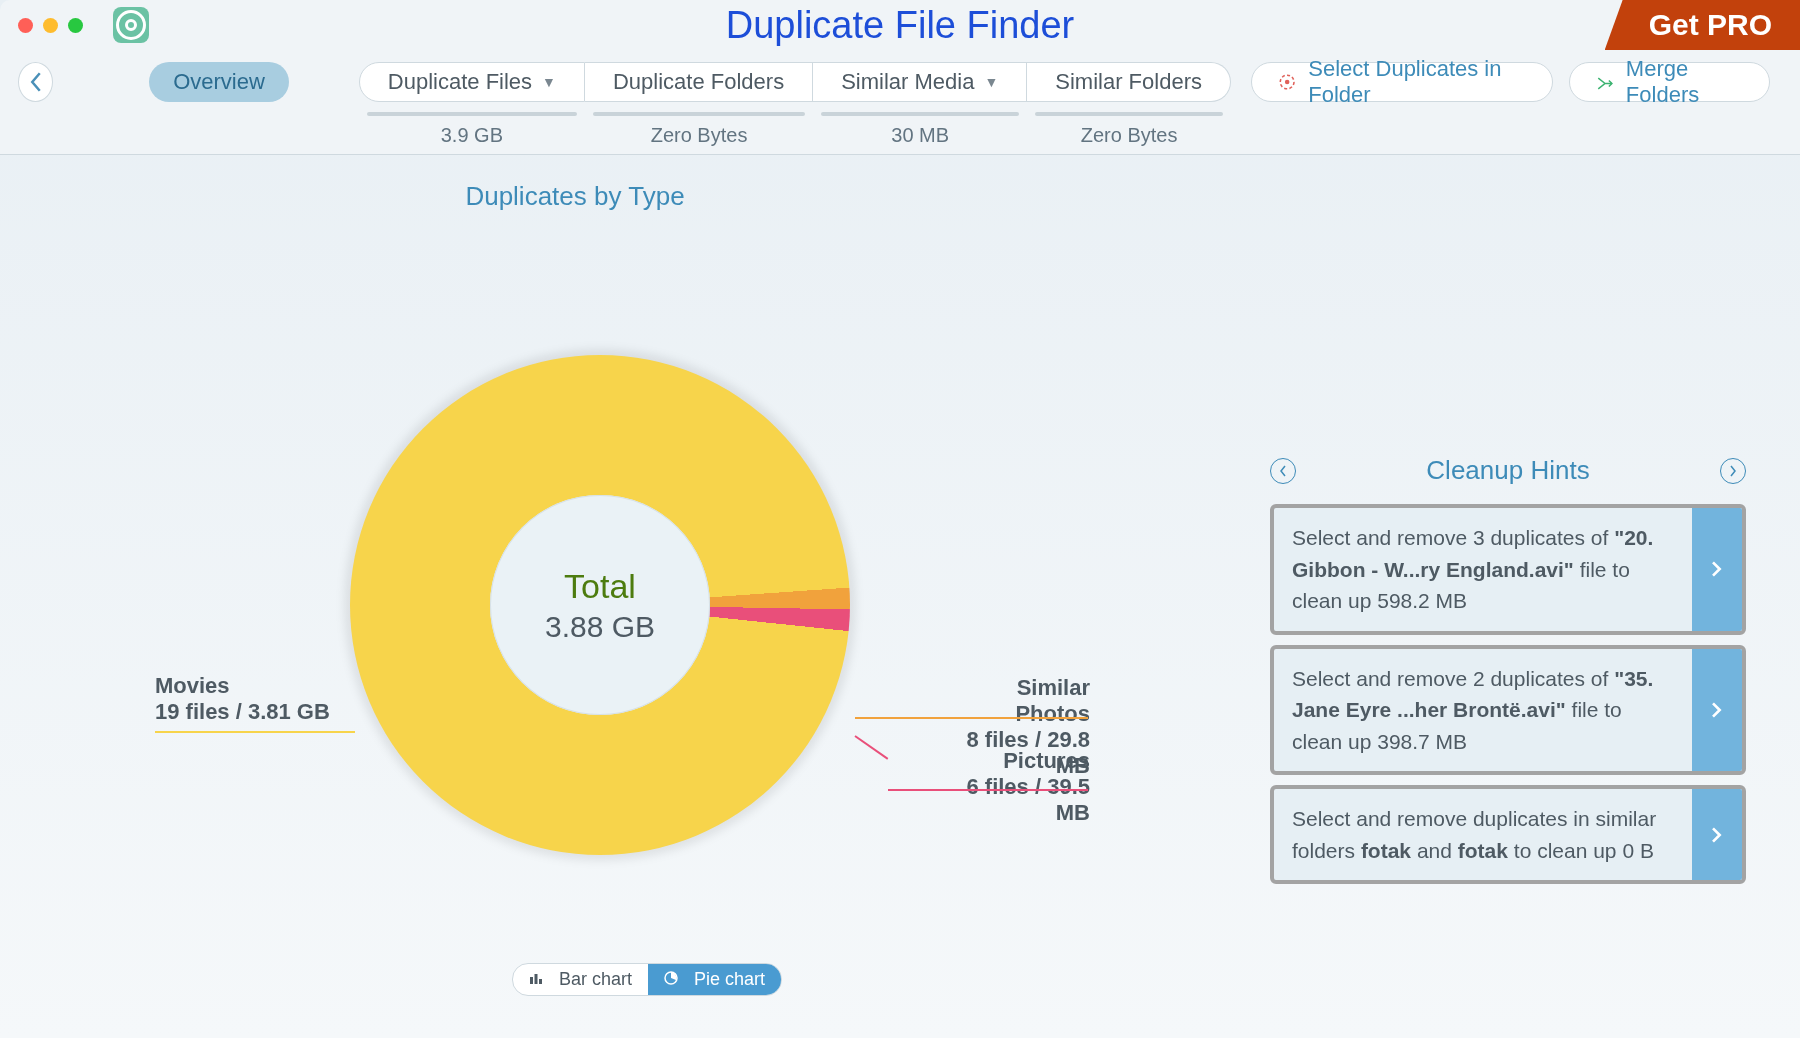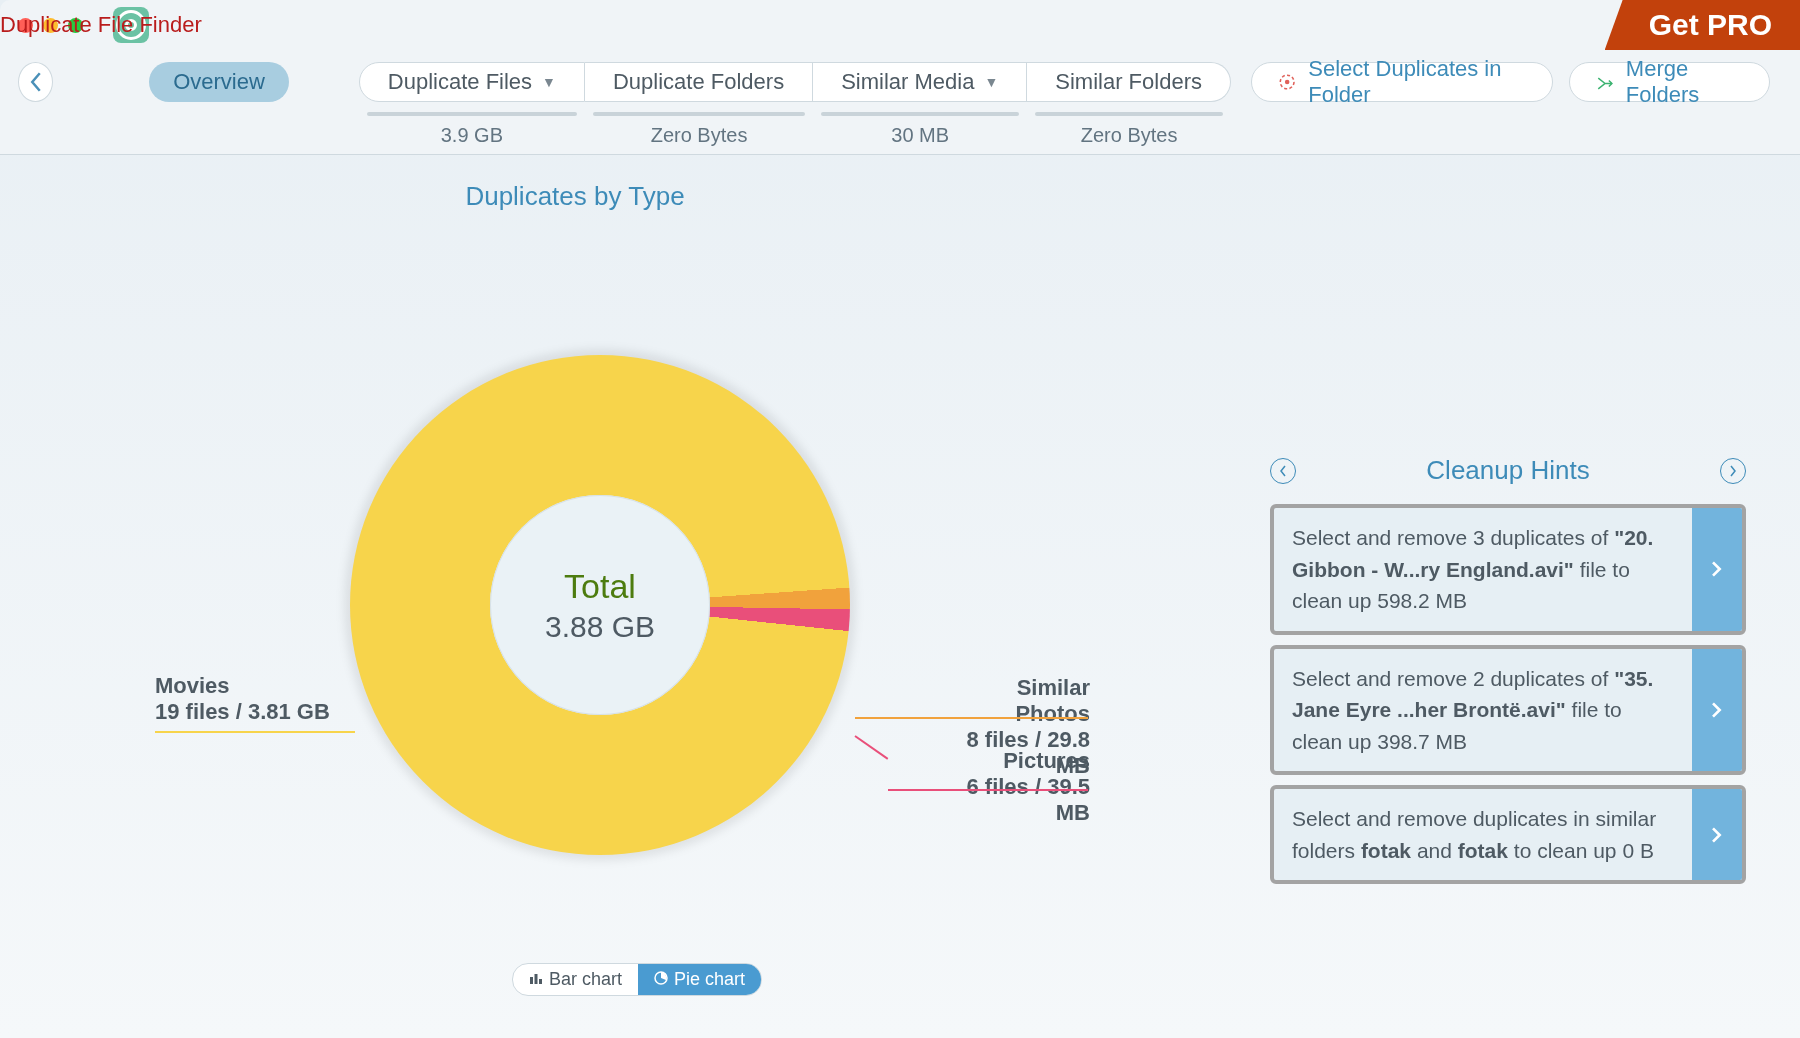--- a/index.html
+++ b/index.html
@@ -24,22 +24,22 @@
 .traffic-lights { display: flex; gap: 10px; margin-left: 18px; }
 .tl { width: 15px; height: 15px; border-radius: 50%; }
 .tl.red { background:#ff5f57; } .tl.yellow { background:#febc2e; } .tl.green { background:#28c840; }
 
 .app-icon {
   width: 36px; height: 36px; margin-left: 30px;
   background: #6bc2a4; border-radius: 8px;
   display:flex;align-items:center;justify-content:center;
 }
 .title {
-  position:absolute; left:0; right:0; text-align:left;
-  font-size: 22px; font-weight: 500; color:#b91c1c; pointer-events:none;
+  position:absolute; left:0; right:0; text-align:center;
+  font-size: 38px; font-weight: 500; color:#1d4ed8; pointer-events:none;
 }
 .get-pro {
   position:absolute; right:0; top:0;
   background:#c2410c; color:#fff; font-size:30px; font-weight:600;
   padding: 8px 28px 8px 44px;
   clip-path: polygon(18px 0, 100% 0, 100% 100%, 0 100%);
 }
 
 
 .toolbar {
@@ -124,21 +124,21 @@
 .conn.c2 { left:855px; top:580px; width:40px; background:#e94f7a; transform-origin:left;transform:rotate(35deg);}
 .conn.c2b { left:888px; top:634px; width:200px; height:2px; background:#e94f7a;}
 .conn.c1b { left:940px; top:562px; width:148px; height:2px; background:#f1a23c;}
 .conn.cm { left:155px; top:576px; width:200px; height:2px; background:#f7d44b;}
 
 .chart-toggle {
   position:absolute; left:512px; bottom:42px;
   display:flex;border:1px solid #cfd9df;border-radius:16px;overflow:hidden;
   background:#fff;font-size:18px;
 }
-.ct-item{padding:5px 16px;display:flex;align-items:center;gap:6px;color:#4e5a63;}
+.ct-item{padding:5px 16px;display:flex;align-items:center;gap:16px;color:#4e5a63;}
 .ct-item.active{background:#4a9bd1;color:#fff;}
 
 
 .right { width:530px;padding-top:300px;padding-right:54px; }
 .hints-header{display:flex;align-items:center;justify-content:space-between;margin-bottom:18px;}
 .hints-title{font-size:26px;color:#3d8bb8;text-align:center;flex:1;}
 .nav-circle{width:26px;height:26px;border:1.5px solid #3d8bb8;border-radius:50%;
   display:flex;align-items:center;justify-content:center;color:#3d8bb8;font-size:16px;}
 .hint-card{
   display:flex;margin-bottom:10px;border:4px solid #a3a3a3;border-radius:6px;

